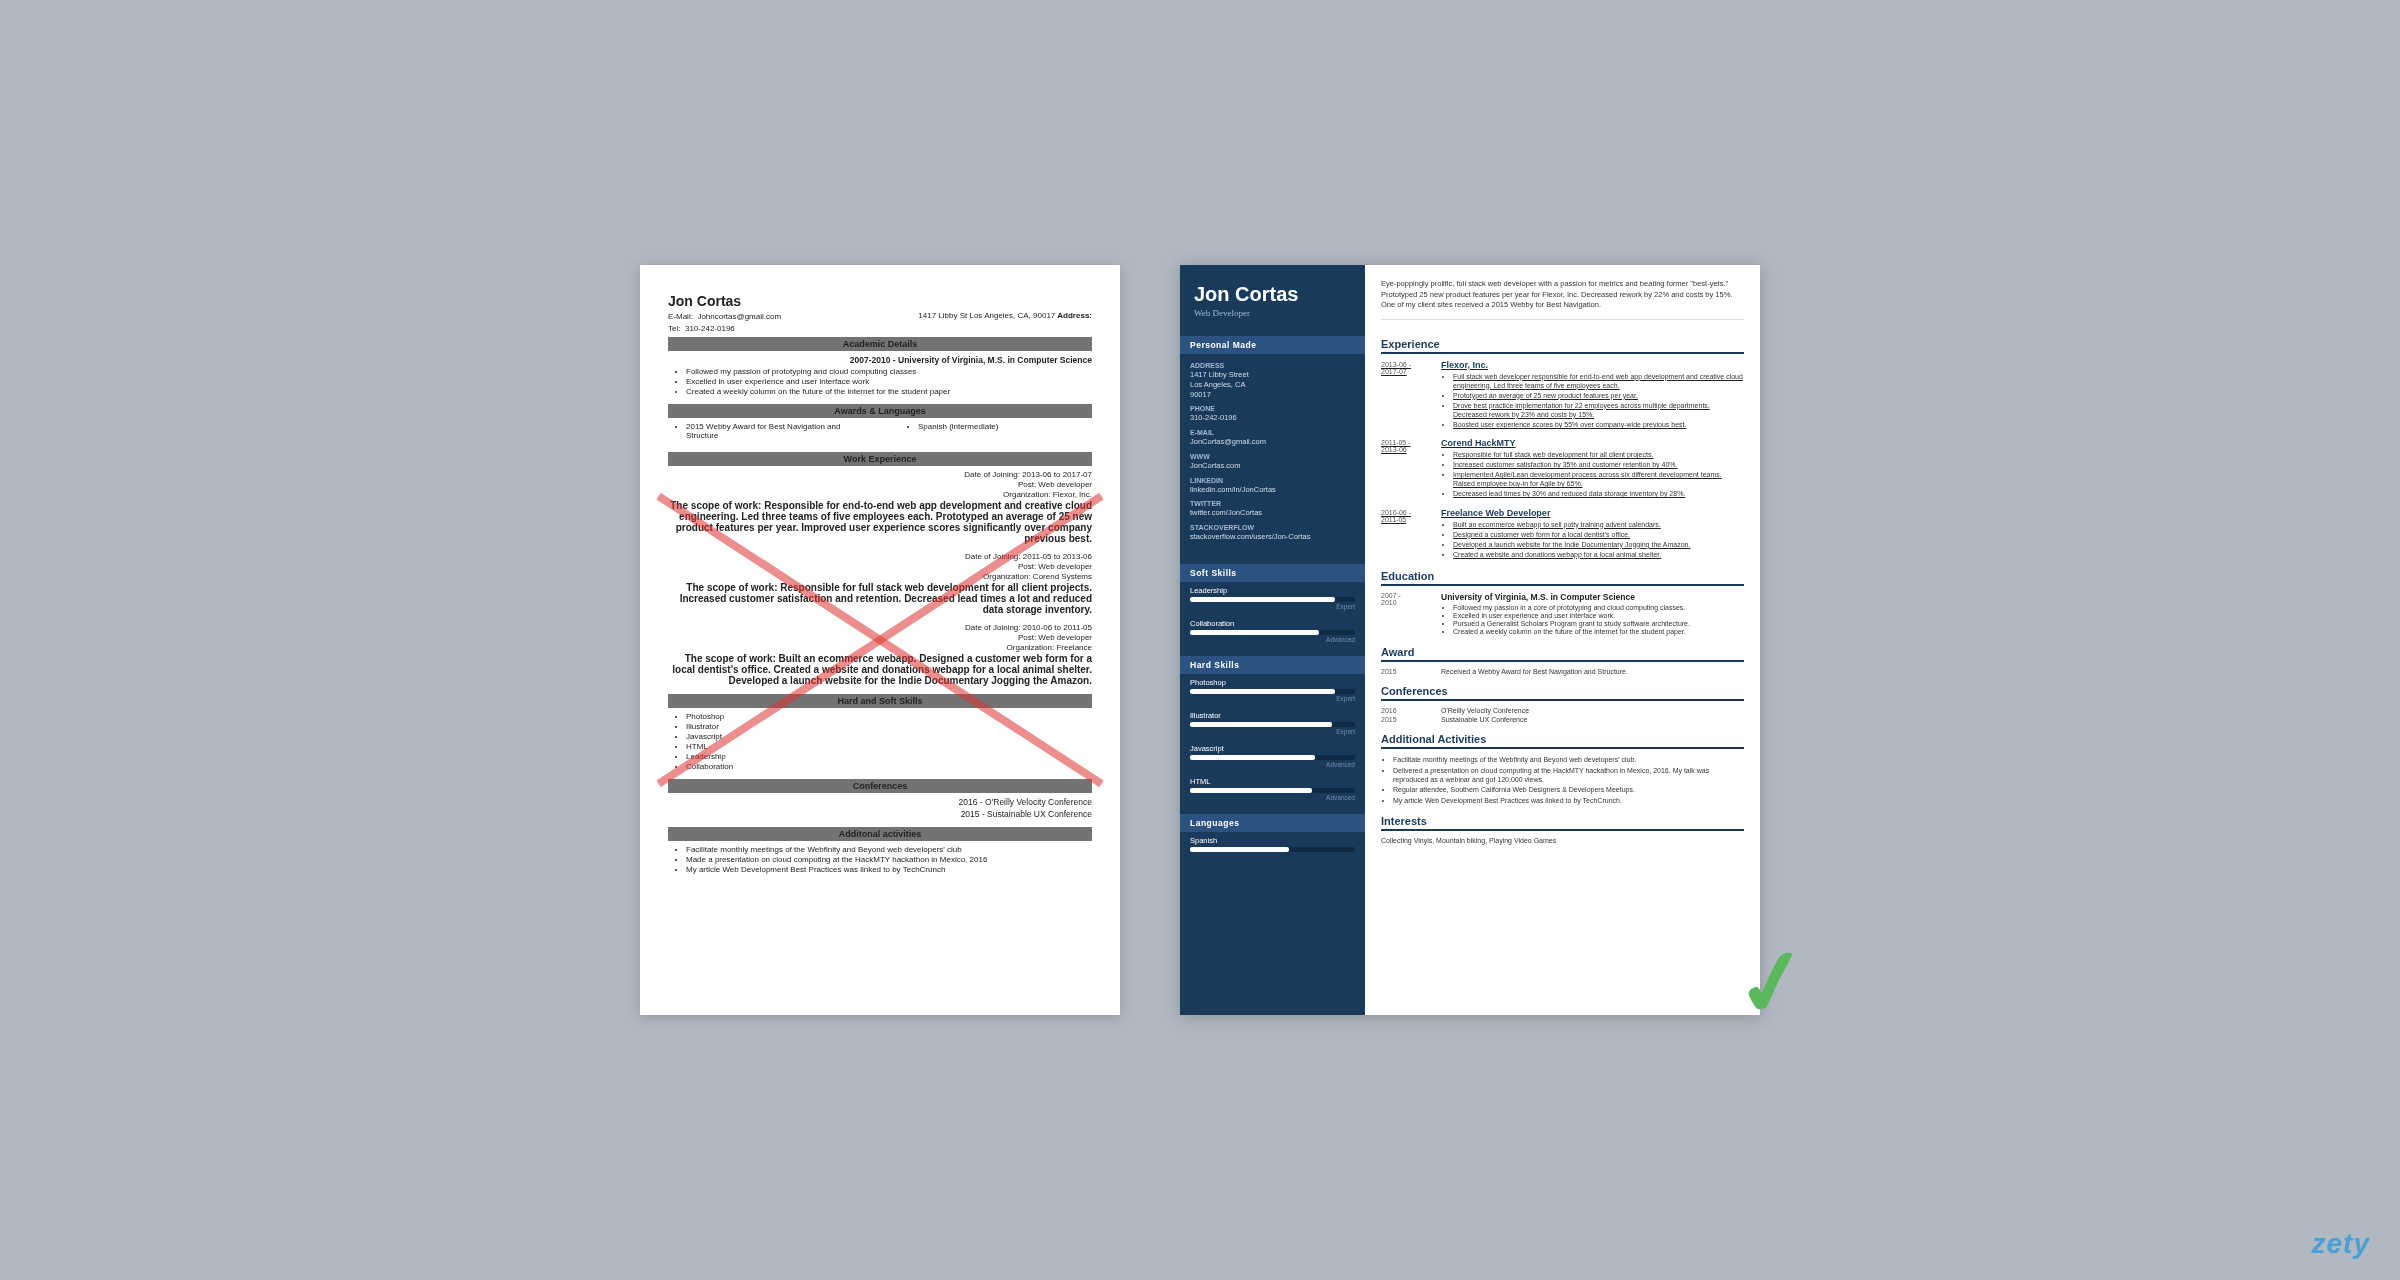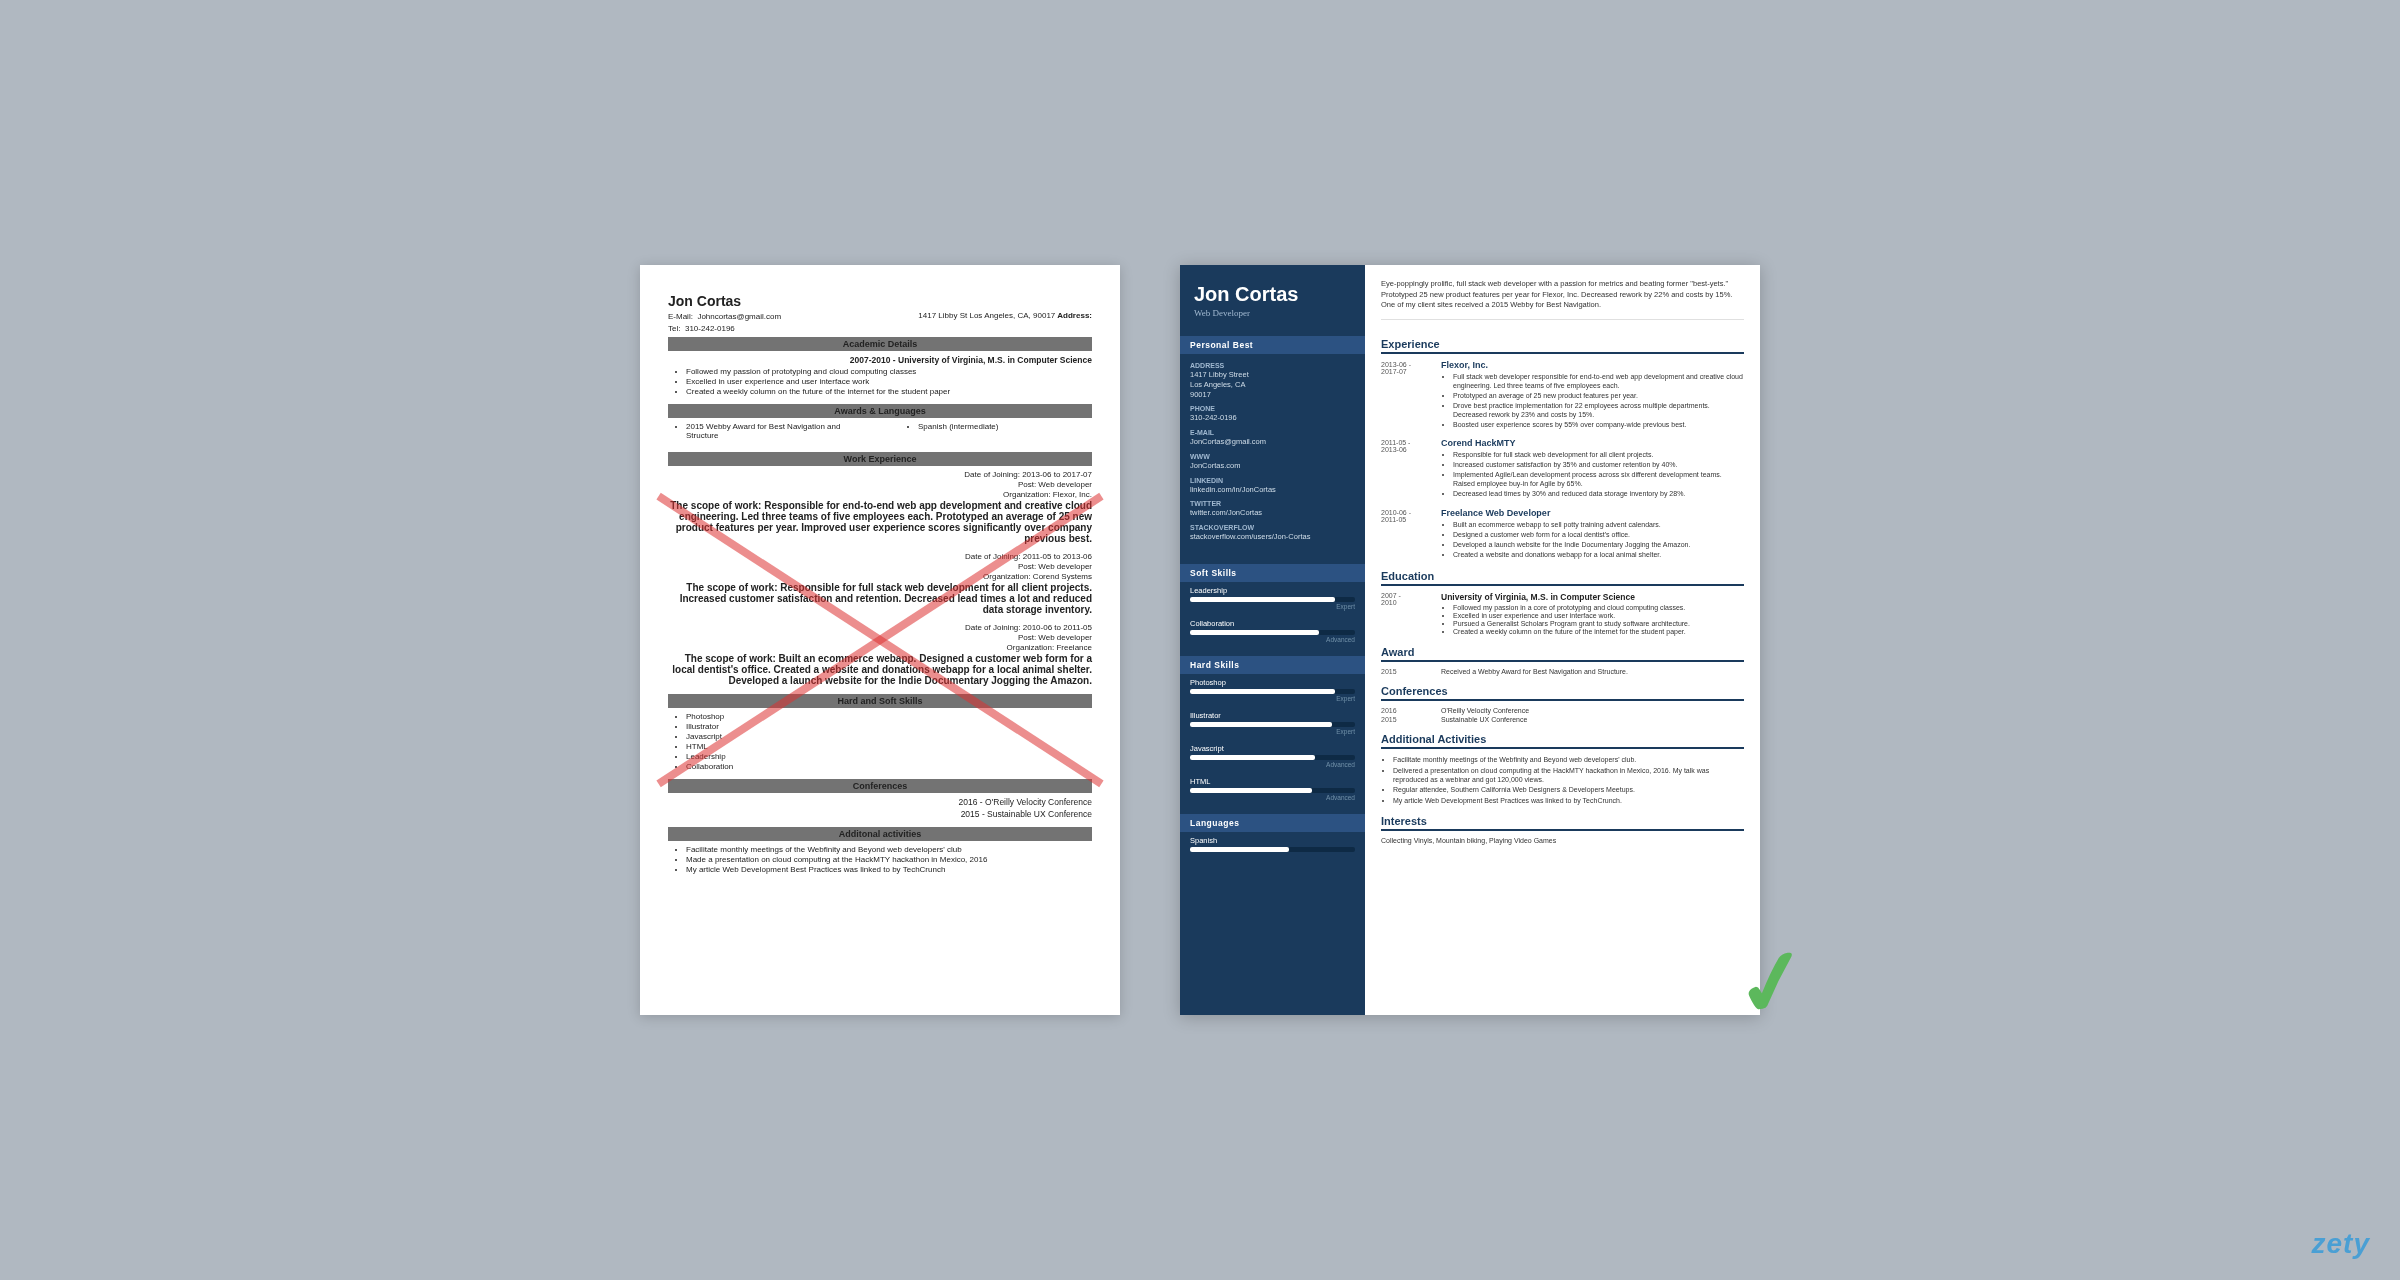--- a/index.html
+++ b/index.html
@@ -231,20 +231,21 @@
       margin-bottom: 6px;
       padding-bottom: 2px;
     }
     .resume-right .main-content .section-block {
       margin-bottom: 10px;
     }
     .resume-right .experience-entry {
       display: flex;
       gap: 8px;
       margin-bottom: 8px;
+      text-decoration: underline;
     }
     .resume-right .exp-date {
       min-width: 52px;
       font-size: 7px;
       color: #555;
       padding-top: 1px;
     }
     .resume-right .exp-body {
       flex: 1;
     }
@@ -448,21 +449,21 @@
 <div class="resume-right">
 
   <div class="green-check">✓</div>
 
   <div class="sidebar">
     <div class="name-block">
       <div class="big-name">Jon Cortas</div>
       <div class="title">Web Developer</div>
     </div>
 
-    <div class="section-title">Personal Best</div>
+    <div class="section-title">Personal Made</div>
     <div class="personal-info">
       <div class="info-item">
         <div class="info-label">Address</div>
         <div class="info-value" style="white-space:pre-line;">1417 Libby Street
 Los Angeles, CA
 90017</div>
       </div>
       <div class="info-item">
         <div class="info-label">Phone</div>
         <div class="info-value">310-242-0196</div>

